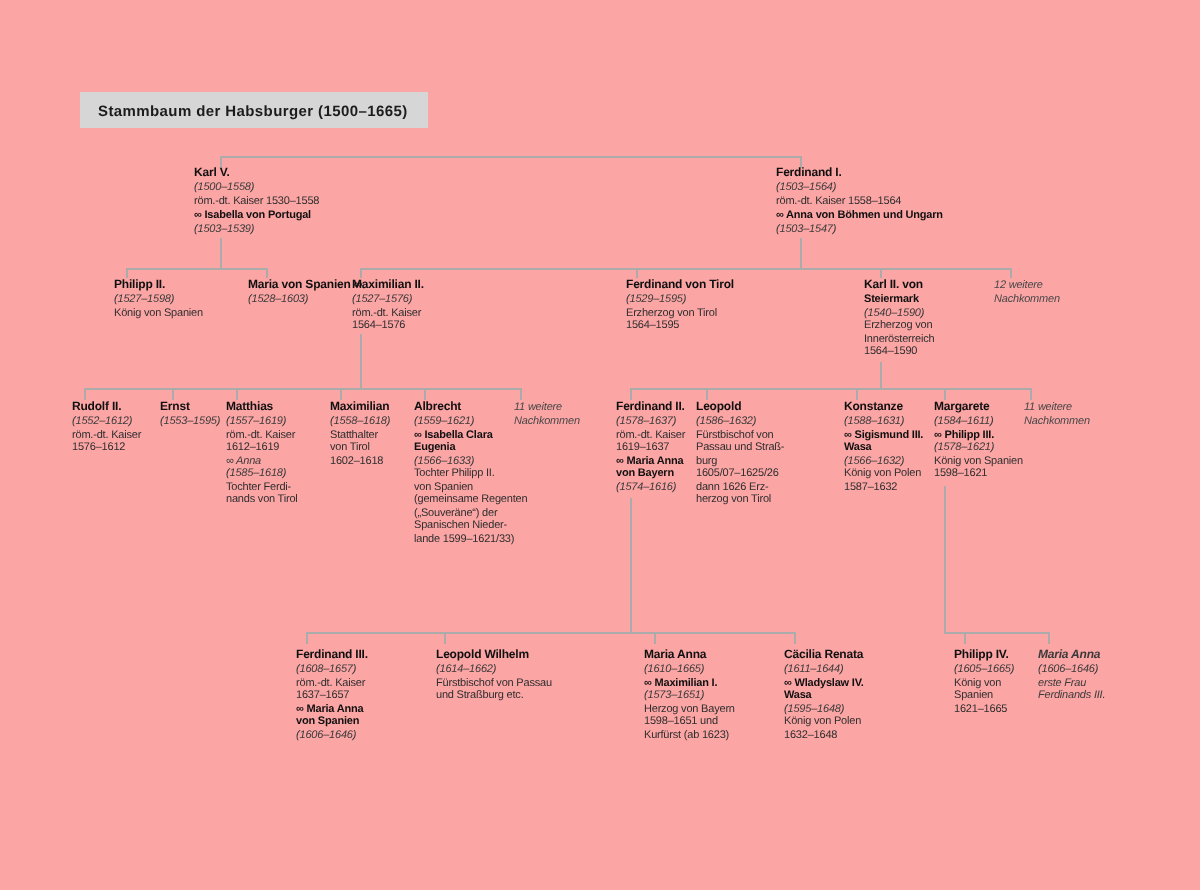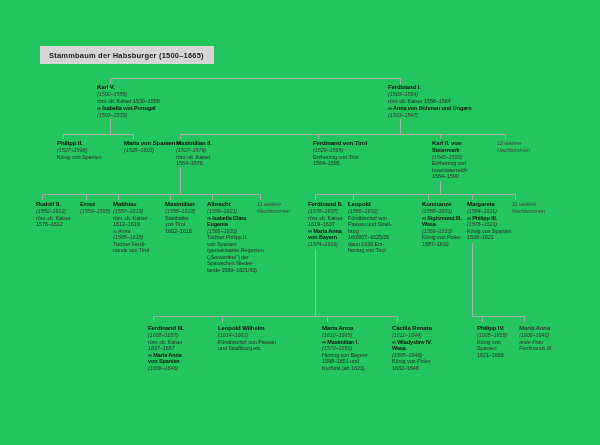--- a/index.html
+++ b/index.html
@@ -1,17 +1,17 @@
 <!DOCTYPE html>
 <html><head>
 <meta charset="utf-8">
 <style>
   html,body{margin:0;padding:0;background:#ffffff;}
   .canvas{
-    position:relative;width:600px;height:445px;background:#22c55e;overflow:hidden;
+    position:relative;width:600px;height:445px;background:#fca5a5;overflow:hidden;
     font-family:"Liberation Sans","DejaVu Sans",sans-serif;
   }
   .title-box{
     position:absolute;left:40px;top:46px;background:#d6d6d6;color:#1c1c1c;
     font-size:7.5px;font-weight:bold;letter-spacing:.2px;padding:5px 10px 4px 9px;
   }
   .connectors{position:absolute;left:0;top:0;}
   .person{
     position:absolute;white-space:nowrap;color:#2e2e2e;
     font-size:5.5px;line-height:6.5px;letter-spacing:-0.1px;

